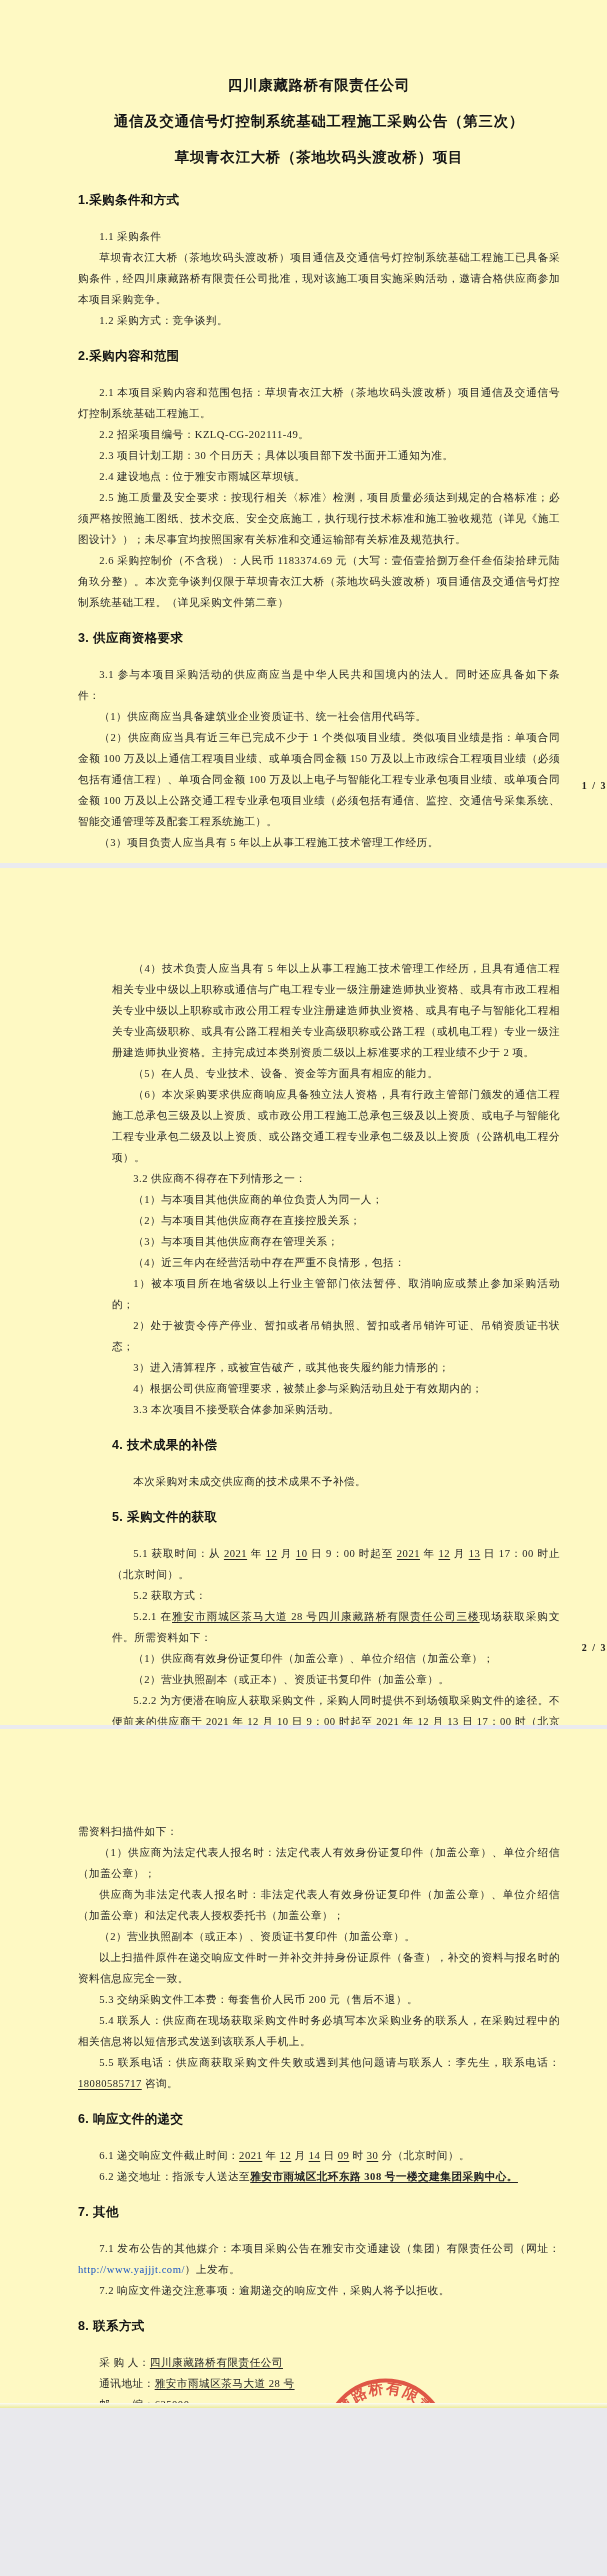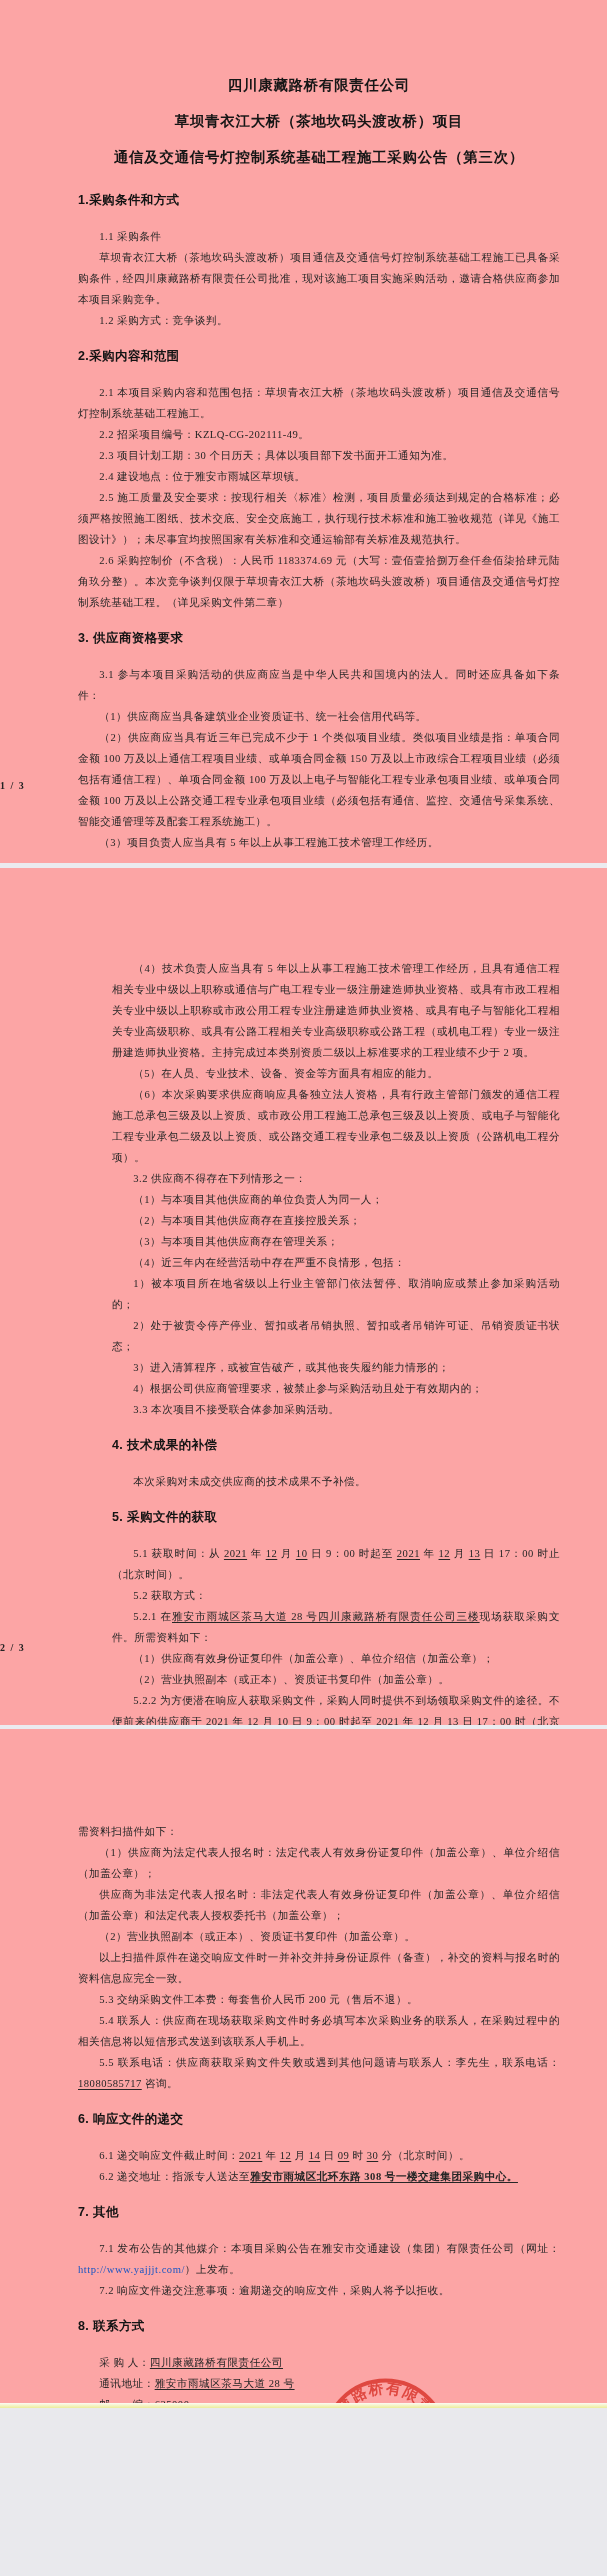--- a/index.html
+++ b/index.html
@@ -5,21 +5,21 @@
   html,body{margin:0;padding:0;}
   body{
     width:607px;
     background:#e9e9ed;
     font-family:"Liberation Serif","DejaVu Serif",serif;
     color:#262626;
   }
   .page{
     position:relative;
     width:607px;
-    background:#fca5a5;
+    background:#fef9c3;
     overflow:hidden;
     box-sizing:border-box;
   }
   .page-gap{
     width:607px;height:4.6px;
     background:#ebebef;
   }
   #page1{height:863px;padding:67px 47px 0 78px;}
   #page2{height:857px;padding:90px 47px 0 112px;}
   #page3{height:674px;padding:92px 47px 0 78px;}
@@ -50,21 +50,21 @@
     color:#141414;
     text-indent:0;
     margin:14px 0;
   }
   .run-u{text-decoration:underline;text-underline-offset:2.3px;}
   .run-ub{text-decoration:underline;text-underline-offset:2.3px;font-weight:bold;}
   .run-lk{color:#1a56c4;text-underline-offset:2.3px;}
   .page-number{
     position:absolute;
     left:0;right:0;
-    text-align:left;
+    text-align:right;
     font-size:10px;
     letter-spacing:1.5px;
     color:#222;
     font-weight:bold;
   }
   #page1 .page-number{top:780px;}
   #page2 .page-number{top:774px;}
   #page3 .page-number{top:794px;}
   .sig-line{
     position:absolute;
@@ -91,22 +91,22 @@
     width:607px;height:4.6px;
     background:linear-gradient(to bottom,#fbfbf4,#eeec9b);
   }
 </style>
 </head>
 <body>
 
 <div class="page" id="page1">
   <div class="title-block">
     <div class="title-line">四川康藏路桥有限责任公司</div>
+    <div class="title-line">通信及交通信号灯控制系统基础工程施工采购公告（第三次）</div>
     <div class="title-line">草坝青衣江大桥（茶地坎码头渡改桥）项目</div>
-    <div class="title-line">通信及交通信号灯控制系统基础工程施工采购公告（第三次）</div>
   </div>
   <div class="content">
       <div class="blk h"><span>1.采购条件和方式</span></div>
       <div class="blk p"><span>1.1 采购条件</span></div>
       <div class="blk p"><span>草坝青衣江大桥（茶地坎码头渡改桥）项目通信及交通信号灯控制系统基础工程施工已具备采购条件，经四川康藏路桥有限责任公司批准，现对该施工项目实施采购活动，邀请合格供应商参加本项目采购竞争。</span></div>
       <div class="blk p"><span>1.2 采购方式：竞争谈判。</span></div>
       <div class="blk h"><span>2.采购内容和范围</span></div>
       <div class="blk p"><span>2.1 本项目采购内容和范围包括：草坝青衣江大桥（茶地坎码头渡改桥）项目通信及交通信号灯控制系统基础工程施工。</span></div>
       <div class="blk p"><span>2.2 招采项目编号：KZLQ-CG-202111-49。</span></div>
       <div class="blk p"><span>2.3 项目计划工期：30 个日历天；具体以项目部下发书面开工通知为准。</span></div>

